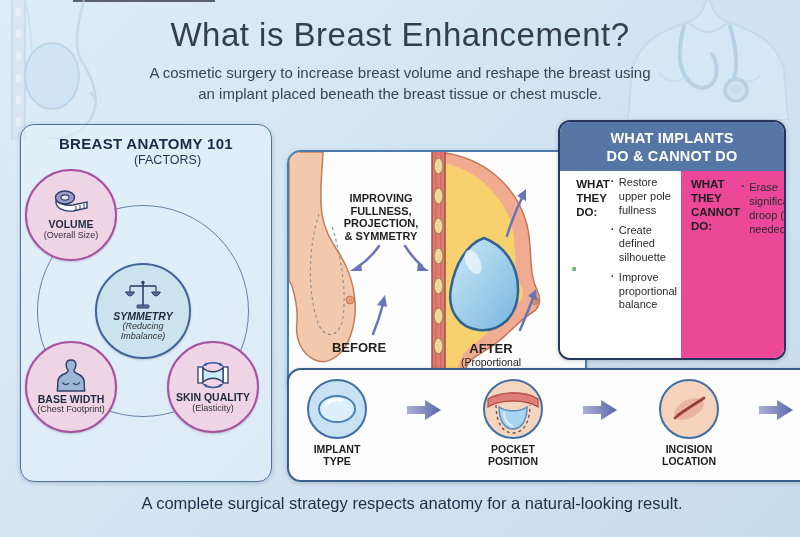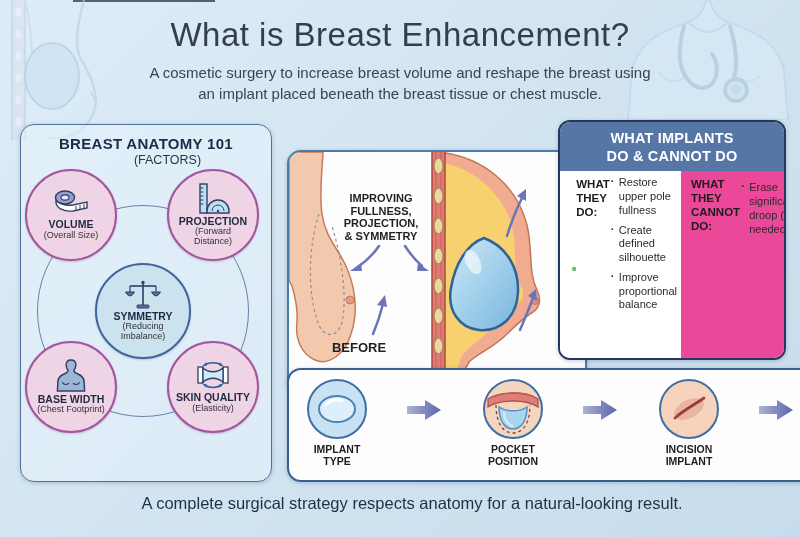--- a/index.html
+++ b/index.html
@@ -29,21 +29,21 @@
   .a-title { position:absolute; top:10px; width:100%; text-align:center; font-size:15px;
     font-weight:bold; color:#1c2b47; letter-spacing:.3px; }
   .a-sub { position:absolute; top:28px; width:100%; text-align:center; font-size:12.5px; color:#27374f;padding-left:43px; }
   .ring { position:absolute; left:16px; top:80px; width:212px; height:212px; border-radius:50%;
     border:1.5px solid rgba(62,92,140,.75); }
   .factor { position:absolute; border-radius:50%; display:flex; flex-direction:column;
     align-items:center; justify-content:center; text-align:center;
     box-shadow:0 1px 2px rgba(80,60,100,.25); }
   .factor svg { margin-bottom:2px; }
   .pink { width:92px; height:92px; background:#efd4e5; border:2px solid #a6549f; }
-  .blue { width:96px; height:96px; background:#cbe2ef; border:2px solid #3f659a; z-index:2; }
+  .blue { width:96px; height:96px; background:#cbe2ef; border:2px solid #3f659a; z-index:2;font-style:italic; }
   .f-volume { left:4px; top:44px; }
   .f-projection { left:146px; top:44px; }
   .f-symmetry { left:74px; top:138px; }
   .f-base { left:4px; top:216px;justify-content:center; }
   .f-skin { left:146px; top:216px; }
   .flabel { font-size:10.5px; font-weight:bold; color:#1d2a40; line-height:1.1; }
   .fsub { font-size:9px; color:#333; line-height:1.1; padding:0 8px; }
 
   
   .beforeafter { left:287px; top:118px; width:300px; height:243px; background:#fdfdfd;
@@ -146,35 +146,20 @@
         <line x1="23" y1="17" x2="23" y2="21" stroke="#2e3f66" stroke-width="1"></line>
         <line x1="27" y1="16" x2="27" y2="20" stroke="#2e3f66" stroke-width="1"></line>
         <line x1="31" y1="15" x2="31" y2="19" stroke="#2e3f66" stroke-width="1"></line>
         <ellipse cx="12" cy="8.5" rx="9.5" ry="6.5" fill="#9a9ecc" stroke="#2e3f66" stroke-width="1.4"></ellipse>
         <ellipse cx="12" cy="8.5" rx="4" ry="2.6" fill="#e8e9f5" stroke="#2e3f66" stroke-width="1.1"></ellipse>
       </svg>
       <div class="flabel">VOLUME</div>
       <div class="fsub">(Overall Size)</div>
     </div>
 
-    <div class="factor pink f-projection">
-      <svg width="36" height="31" viewBox="0 0 36 31">
-        <rect x="5" y="1" width="7" height="29" fill="#bfe0f2" stroke="#2e3f66" stroke-width="1.4"></rect>
-        <line x1="5" y1="5" x2="8.5" y2="5" stroke="#2e3f66" stroke-width="1"></line>
-        <line x1="5" y1="9" x2="8.5" y2="9" stroke="#2e3f66" stroke-width="1"></line>
-        <line x1="5" y1="13" x2="8.5" y2="13" stroke="#2e3f66" stroke-width="1"></line>
-        <line x1="5" y1="17" x2="8.5" y2="17" stroke="#2e3f66" stroke-width="1"></line>
-        <line x1="5" y1="21" x2="8.5" y2="21" stroke="#2e3f66" stroke-width="1"></line>
-        <path d="M12,28 A11,11 0 0 1 34,28 L34,30 L12,30 Z" fill="#bfe0f2" stroke="#2e3f66" stroke-width="1.4"></path>
-        <path d="M17,28 A6,6 0 0 1 29,28" fill="none" stroke="#2e3f66" stroke-width="1"></path>
-        <circle cx="23" cy="28" r="1.2" fill="#2e3f66"></circle>
-      </svg>
-      <div class="flabel">PROJECTION</div>
-      <div class="fsub">(Forward Distance)</div>
-    </div>
 
     <div class="factor blue f-symmetry">
       <svg width="36" height="29" viewBox="0 0 36 29">
         <line x1="18" y1="2" x2="18" y2="25" stroke="#2e3f66" stroke-width="1.6"></line>
         <circle cx="18" cy="2.5" r="1.7" fill="#2e3f66"></circle>
         <line x1="5" y1="6" x2="31" y2="6" stroke="#2e3f66" stroke-width="1.6"></line>
         <line x1="5" y1="6" x2="5" y2="12" stroke="#2e3f66" stroke-width="1.2"></line>
         <line x1="31" y1="6" x2="31" y2="12" stroke="#2e3f66" stroke-width="1.2"></line>
         <path d="M0.5,12 Q5,20 9.5,12 Z" fill="#5b6fa5" stroke="#2e3f66" stroke-width="1"></path>
         <path d="M26.5,12 Q31,20 35.5,12 Z" fill="#5b6fa5" stroke="#2e3f66" stroke-width="1"></path>
@@ -249,20 +234,25 @@
         <polygon points="96,143 88,153 98,155"></polygon>
         <polygon points="237,37 228,44 237,49"></polygon>
         <polygon points="247,137 239,144 248,149"></polygon>
       </g>
     </svg>
     <div class="ba-caption">IMPROVING
 FULLNESS,
 PROJECTION,
 &amp; SYMMETRY</div>
     <div class="ba-before">BEFORE</div>
+    <div class="ba-after-wrap">
+      <div class="ba-after">AFTER</div>
+      <div class="ba-aftersub">(Proportional
+Enhancement)</div>
+    </div>
   </section>
 
   <section class="panel implants">
     <div class="imp-header">WHAT IMPLANTS
 DO &amp; CANNOT DO</div>
     <div class="imp-body">
       <div class="col col-do">
         <svg class="badge" width="34" height="34" viewBox="0 0 34 34">
           <circle cx="17" cy="17" r="15.5" fill="#4db056" stroke="#2f8f3e" stroke-width="2"></circle>
           <path d="M9.5,17.5 L14.5,22.5 L24.5,10.5" fill="none" stroke="#fff" stroke-width="3.6" stroke-linecap="round" stroke-linejoin="round"></path>
@@ -319,21 +309,21 @@
     </svg>
     <div class="step">
       <div class="step-circle sc3">
         <svg width="54" height="54" viewBox="0 0 54 54">
           <ellipse cx="27" cy="27" rx="16" ry="9" transform="rotate(-28 27 27)" fill="#e7b5a0"></ellipse>
           <path d="M13,36 C21,29 35,21 42,16" stroke="#a2453c" stroke-width="2.8" fill="none" stroke-linecap="round"></path>
           <path d="M15,33 C22,28 32,22 39,18" stroke="#7d2f28" stroke-width="1.2" fill="none" opacity="0.6"></path>
         </svg>
       </div>
       <div class="step-label">INCISION
-IMPLANT</div>
+LOCATION</div>
     </div>
     <svg class="step-arrow" width="36" height="24" viewBox="0 0 36 24">
       <polygon points="0,8 18,8 18,2 34,12 18,22 18,16 0,16" fill="url(#stepArrowGrad)"></polygon>
     </svg>
     <div class="step">
       <div class="step-circle sc4">
         <svg width="54" height="54" viewBox="0 0 54 54">
           <path d="M21,0 C19,10 21,15 27,19 C38,25 44,34 38,44 C31,54 14,52 8,41 C4,33 7,23 9,13 L10,0 Z" fill="#f3c5a8" stroke="#cc8766" stroke-width="1.6"></path>
           <circle cx="40" cy="36" r="3.8" fill="#e79b82" stroke="#cc8766" stroke-width="1"></circle>
           <path d="M14,47 C20,51 28,51 33,48" stroke="#cc8766" stroke-width="1.2" fill="none"></path>

